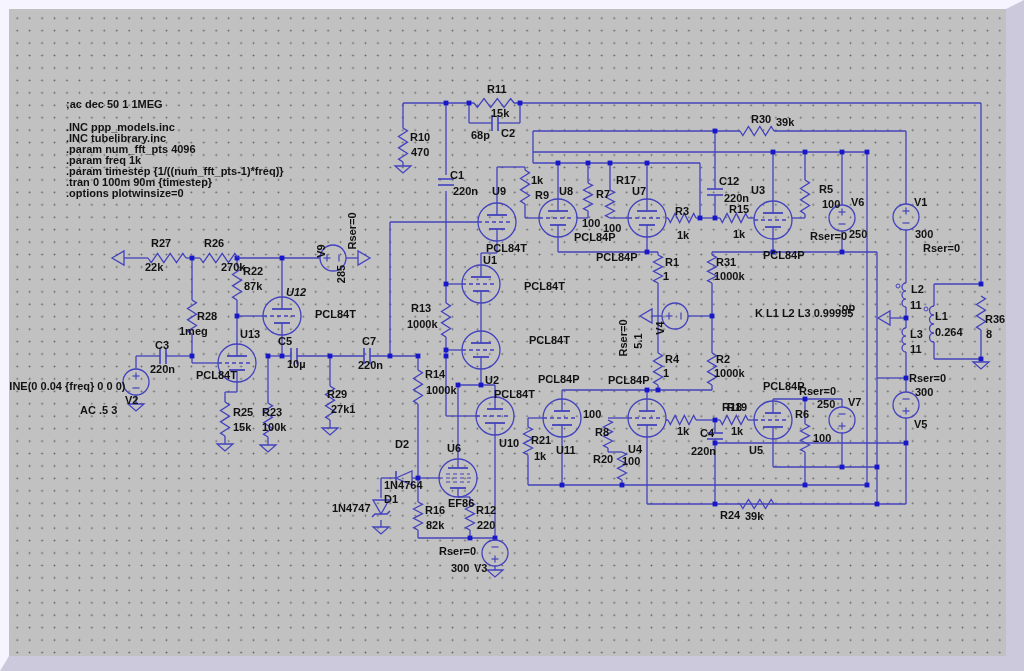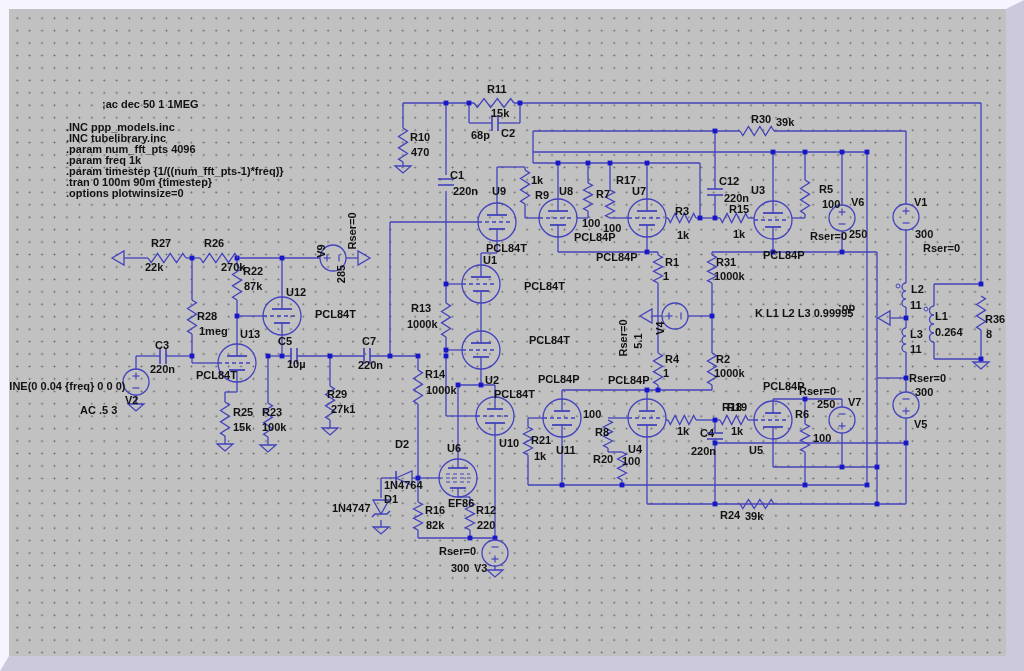--- a/index.html
+++ b/index.html
@@ -455,37 +455,37 @@
         <polygon points="396,478 412,471 412,485" fill="none" stroke="#4343bd" stroke-width="1.3"></polygon>
         <polygon points="381,514 373,500 389,500" fill="none" stroke="#4343bd" stroke-width="1.3"></polygon>
         <path d="M372,517 L375,514 L387,514 L390,511" fill="none" stroke="#4343bd" stroke-width="1.6"></path>
         <path d="M906,283 a4,4 0 0 0 0,8 a4,4 0 0 0 0,8 a4,4 0 0 0 0,8" fill="none" stroke="#4343bd" stroke-width="1.3"></path>
         <path d="M906,328 a4,4 0 0 0 0,8 a4,4 0 0 0 0,8 a4,4 0 0 0 0,8" fill="none" stroke="#4343bd" stroke-width="1.3"></path>
         <path d="M934,306 a4.5,4.5 0 0 0 0,9 a4.5,4.5 0 0 0 0,9 a4.5,4.5 0 0 0 0,9 a4.5,4.5 0 0 0 0,9" fill="none" stroke="#4343bd" stroke-width="1.3"></path>
         <circle cx="898" cy="286" r="2" fill="none" stroke="#4343bd" stroke-width="1"></circle>
         <circle cx="926" cy="309" r="2" fill="none" stroke="#4343bd" stroke-width="1"></circle>
       </svg>
     <div id="labels">
-        <span class="lbl" style="left: 57px; top: 90px; color: rgb(18, 18, 18); margin-left: 36px;">;ac dec 50 1 1MEG</span>
+        <span class="lbl" style="left: 57px; top: 90px; color: rgb(18, 18, 18);">;ac dec 50 1 1MEG</span>
         <span class="lbl" style="left: 57px; top: 113px; color: rgb(18, 18, 18);">.INC ppp_models.inc</span>
         <span class="lbl" style="left: 57px; top: 124px; color: rgb(18, 18, 18);">.INC tubelibrary.inc</span>
         <span class="lbl" style="left: 57px; top: 135px; color: rgb(18, 18, 18);">.param num_fft_pts 4096</span>
         <span class="lbl" style="left: 57px; top: 146px; color: rgb(18, 18, 18);">.param freq 1k</span>
         <span class="lbl" style="left: 57px; top: 157px; color: rgb(18, 18, 18);">.param timestep {1/((num_fft_pts-1)*freq)}</span>
         <span class="lbl" style="left: 57px; top: 168px; color: rgb(18, 18, 18);">.tran 0 100m 90m {timestep}</span>
         <span class="lbl" style="left: 57px; top: 179px; color: rgb(18, 18, 18);">.options plotwinsize=0</span>
         <span class="lbl" style="left: 142px; top: 229px; color: rgb(18, 18, 18);">R27</span>
         <span class="lbl" style="left: 136px; top: 253px; color: rgb(18, 18, 18);">22k</span>
         <span class="lbl" style="left: 195px; top: 229px; color: rgb(18, 18, 18);">R26</span>
         <span class="lbl" style="left: 197px; top: 253px; color: rgb(18, 18, 18); margin-left: 15px;">270k</span>
         <span class="lbl" style="left: 234px; top: 257px; color: rgb(18, 18, 18);">R22</span>
         <span class="lbl" style="left: 235px; top: 272px; color: rgb(18, 18, 18);">87k</span>
         <span class="lbl" style="left: 188px; top: 302px; color: rgb(18, 18, 18);">R28</span>
-        <span class="lbl" style="left: 190px; top: 317px; color: rgb(18, 18, 18);">1meg</span>
-        <span class="lbl" style="left: 277px; top: 278px; color: rgb(18, 18, 18);">U12</span>
+        <span class="lbl" style="left: 170px; top: 317px; color: rgb(18, 18, 18);">1meg</span>
+        <span class="lbl" style="left: 277px; top: 278px; color: rgb(18, 18, 18); font-style: italic;">U12</span>
         <span class="lbl" style="left: 306px; top: 300px; color: rgb(18, 18, 18);">PCL84T</span>
         <span class="lbl" style="left: 231px; top: 320px; color: rgb(18, 18, 18);">U13</span>
         <span class="lbl" style="left: 187px; top: 361px; color: rgb(18, 18, 18);">PCL84T</span>
         <span class="lbl" style="left: 146px; top: 331px; color: rgb(18, 18, 18);">C3</span>
         <span class="lbl" style="left: 141px; top: 355px; color: rgb(18, 18, 18);">220n</span>
         <span class="lbl" style="left: 116px; top: 386px; color: rgb(18, 18, 18);">V2</span>
         <span class="lbl" style="left: -7px; top: 372px; color: rgb(18, 18, 18);">SINE(0 0.04 {freq} 0 0 0)</span>
         <span class="lbl" style="left: 71px; top: 396px; color: rgb(18, 18, 18);">AC .5 3</span>
         <span class="lbl" style="left: 224px; top: 398px; color: rgb(18, 18, 18);">R25</span>
         <span class="lbl" style="left: 224px; top: 413px; color: rgb(18, 18, 18);">15k</span>

